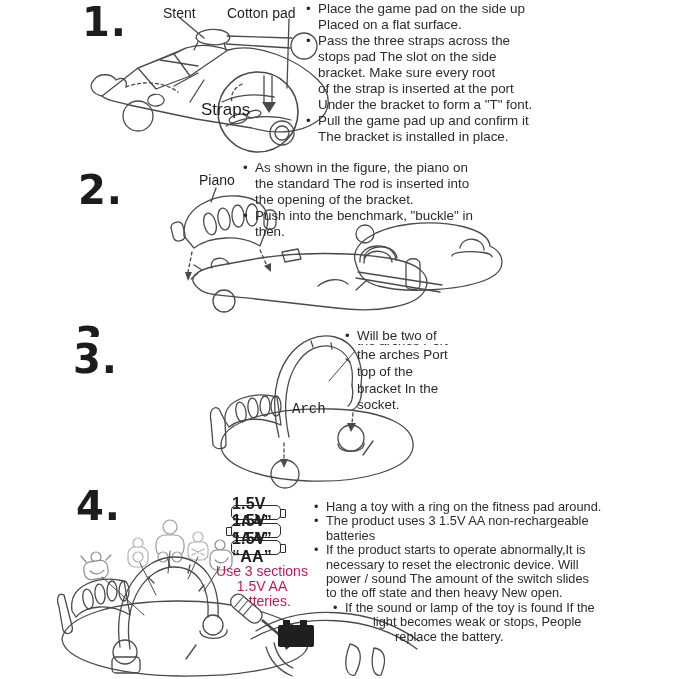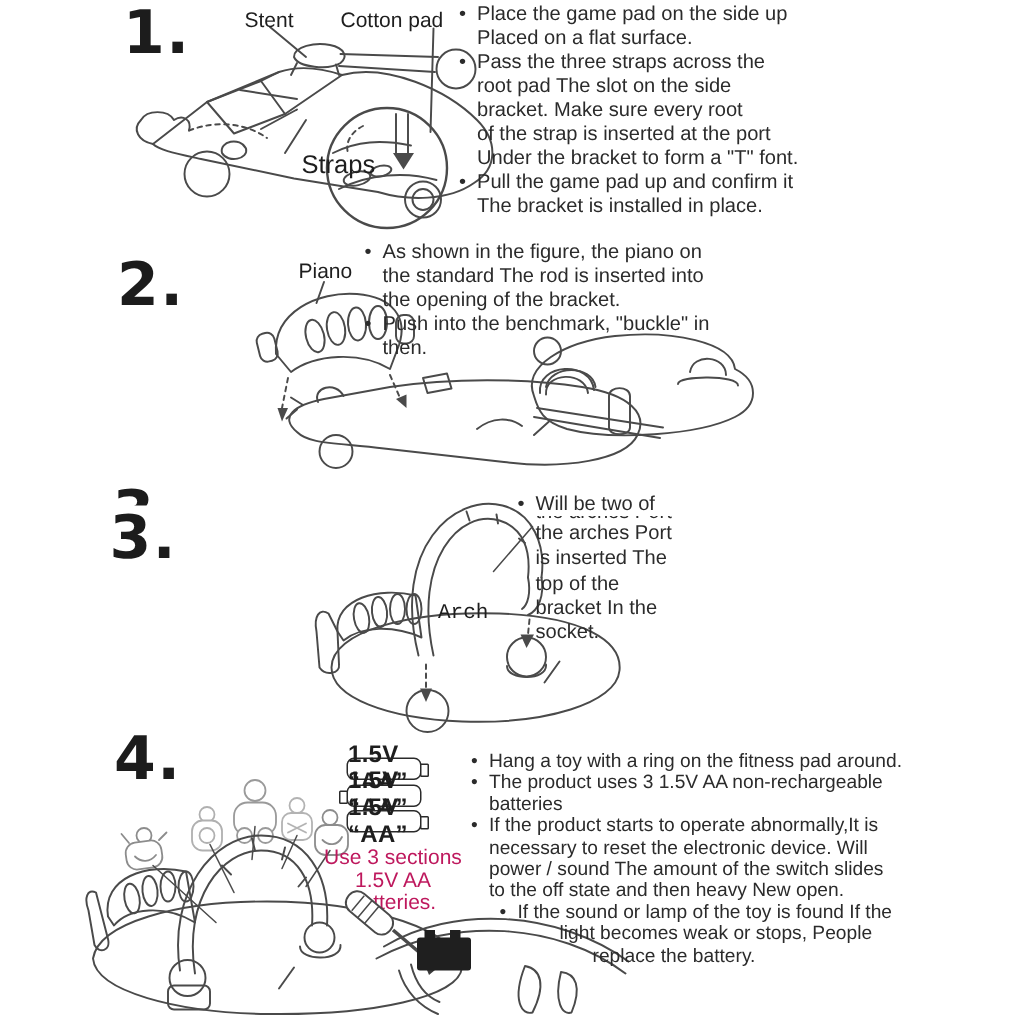--- a/index.html
+++ b/index.html
@@ -81,21 +81,21 @@
   </svg>
 
   <div class="abs lbl" style="left:163px; top:5px;">Stent</div>
   <div class="abs lbl" style="left:227px; top:5px;">Cotton pad</div>
   <div class="abs lbl lbl-straps" style="left:201px; top:62px;">Straps</div>
 
   <div class="abs textcol" style="left:306px; top:1px; width:372px;">
     <div class="b"><span class="bm">•</span><span>Place the game pad on the side up</span></div>
     <div class="cont">Placed on a flat surface.</div>
     <div class="b"><span class="bm">•</span><span>Pass the three straps across the</span></div>
-    <div class="cont">root pad The slot on the side</div>
+    <div class="cont">stops pad The slot on the side</div>
     <div class="cont">bracket. Make sure every root</div>
     <div class="cont">of the strap is inserted at the port</div>
     <div class="cont">Under the bracket to form a "T" font.</div>
     <div class="b"><span class="bm">•</span><span>Pull the game pad up and confirm it</span></div>
     <div class="cont">The bracket is installed in place.</div>
   </div>
 
   <div class="abs stepnum" style="left:78px; top:170px;">2.</div>
 
   <svg class="abs" style="left:168px; top:186px;" width="350" height="132" viewBox="0 0 350 132">
@@ -175,21 +175,20 @@
   <div class="abs lbl lbl-arch" style="left:292px; top:401px;text-align:right;">Arch</div>
 
   <div class="abs textcol" style="left:345px; top:328px; width:140px; line-height:16.3px;">
     <div class="b"><span class="bm">•</span><span>Will be two of</span></div>
     <div class="cont clipb">
         <span>the arches Port</span>
       </div>
     <div class="cont clipt">
         <span>the arches Port</span>
       </div>
-    <div class="cont">is inserted The</div>
     <div class="cont">top of the</div>
     <div class="cont">bracket In the</div>
     <div class="cont">socket.</div>
   </div>
 
   <div class="abs stepnum" style="left:76px; top:486px;">4.</div>
 
   <svg class="abs" style="left:56px; top:499px;" width="260" height="180" viewBox="0 0 260 180">
     <g stroke="#9f9f9f" stroke-width="1.2" fill="#ffffff" stroke-linecap="round" stroke-linejoin="round">
       <g stroke="#8c8c8c">

